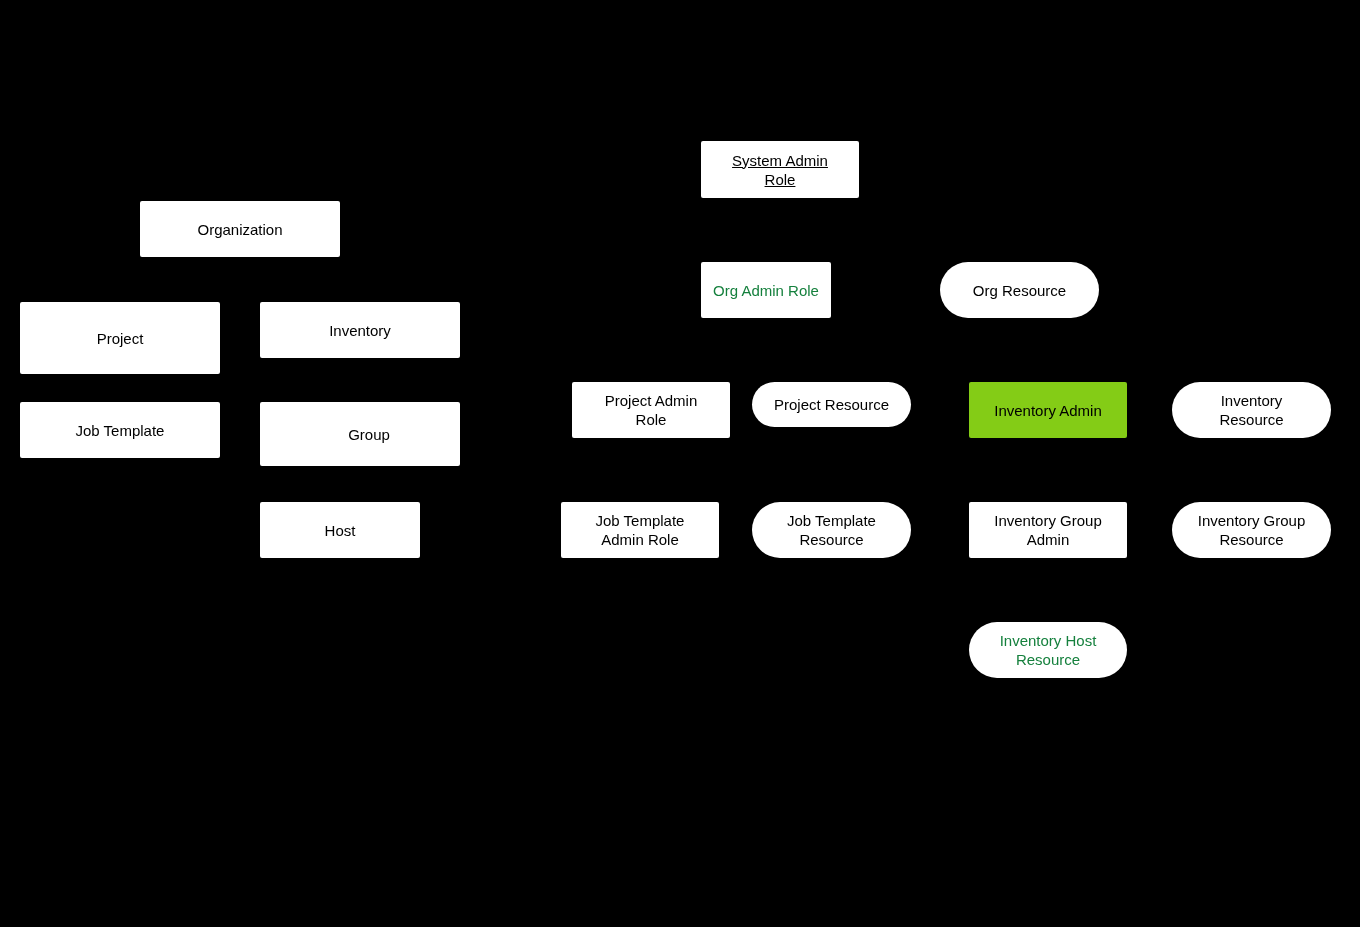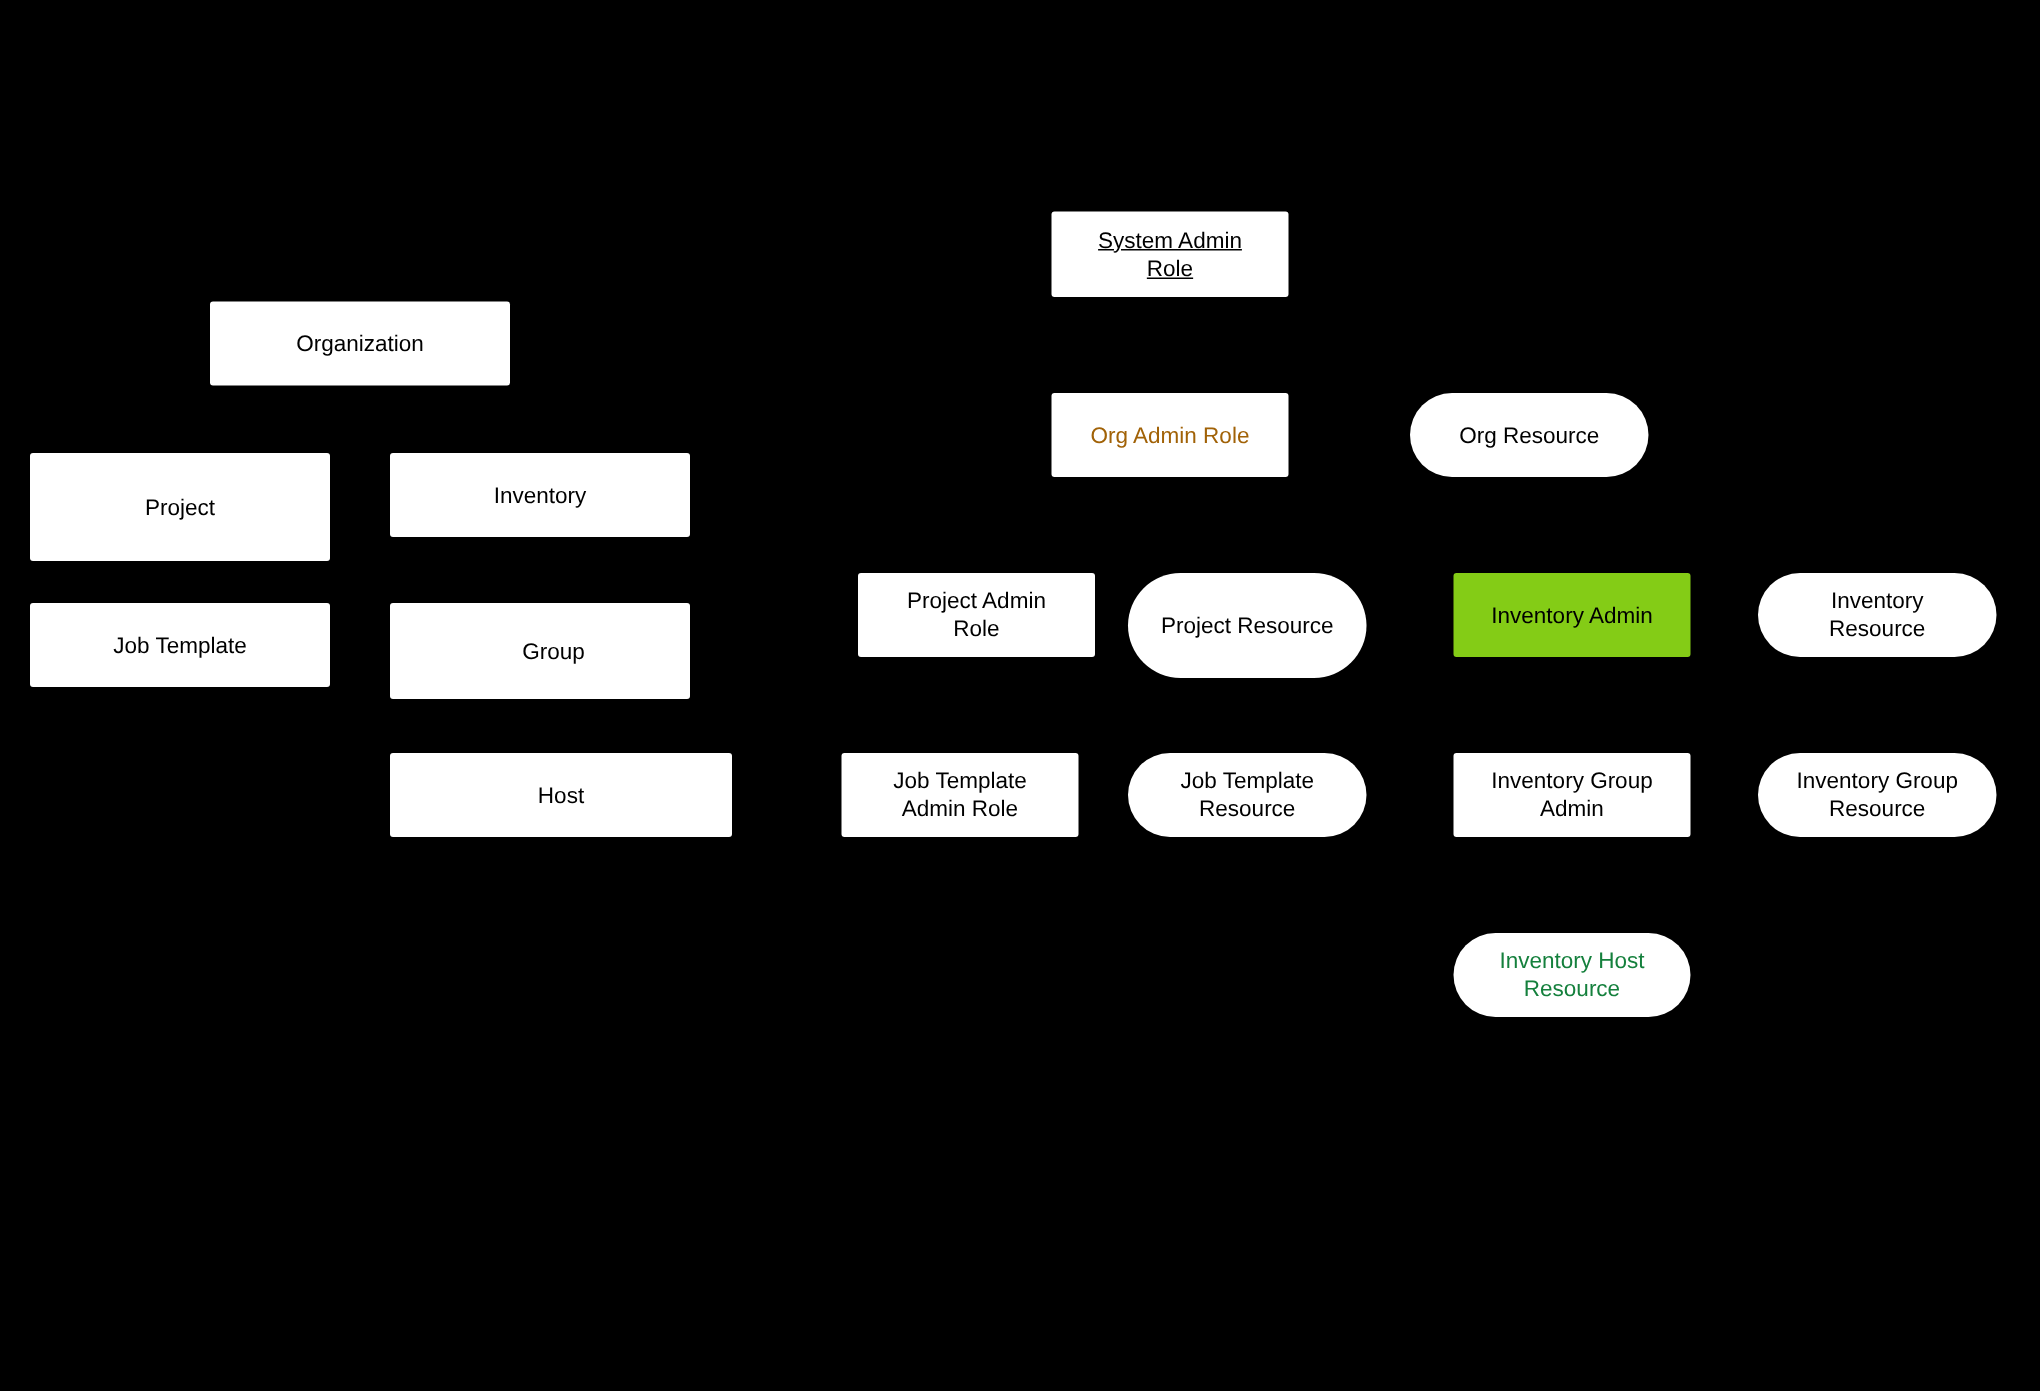--- a/index.html
+++ b/index.html
@@ -38,28 +38,28 @@
 </style>
 </head>
 <body>
 
 <div id="canvas" style="background: rgb(0, 0, 0);">
     <div class="node rect" style="left: 140px; top: 201px; width: 200px; height: 56px; background: rgb(255, 255, 255); color: rgb(0, 0, 0);">Organization</div>
     <div class="node rect" style="left: 20px; top: 302px; width: 200px; height: 72px; background: rgb(255, 255, 255); color: rgb(0, 0, 0);">Project</div>
     <div class="node rect" style="left: 260px; top: 302px; width: 200px; height: 56px; background: rgb(255, 255, 255); color: rgb(0, 0, 0);">Inventory</div>
     <div class="node rect" style="left: 20px; top: 402px; width: 200px; height: 56px; background: rgb(255, 255, 255); color: rgb(0, 0, 0);">Job Template</div>
     <div class="node rect" style="left: 260px; top: 402px; width: 200px; height: 64px; background: rgb(255, 255, 255); color: rgb(0, 0, 0); padding-left: 24px;">Group</div>
-    <div class="node rect" style="left: 260px; top: 502px; width: 228px; height: 56px; background: rgb(255, 255, 255); color: rgb(0, 0, 0);">Host</div>
+    <div class="node rect" style="left: 260px; top: 502px; width: 160px; height: 56px; background: rgb(255, 255, 255); color: rgb(0, 0, 0);">Host</div>
     <div class="node rect" style="left: 701px; top: 141px; width: 158px; height: 57px; background: rgb(255, 255, 255); color: rgb(0, 0, 0); text-decoration: underline;">System Admin
 Role</div>
-    <div class="node rect" style="left: 701px; top: 262px; width: 158px; height: 56px; background: rgb(255, 255, 255); color: #a16207;">Org Admin Role</div>
+    <div class="node rect" style="left: 701px; top: 262px; width: 130px; height: 56px; background: rgb(255, 255, 255); color: #15803d;">Org Admin Role</div>
     <div class="node pill" style="left: 940px; top: 262px; width: 159px; height: 56px; background: rgb(255, 255, 255); color: rgb(0, 0, 0);">Org Resource</div>
     <div class="node rect" style="left: 561px; top: 382px; width: 158px; height: 56px; background: rgb(255, 255, 255); color: rgb(0, 0, 0); margin-left: 11px;">Project Admin
 Role</div>
-    <div class="node pill" style="left: 752px; top: 382px; width: 159px; height: 70px; background: rgb(255, 255, 255); color: rgb(0, 0, 0);">Project Resource</div>
+    <div class="node pill" style="left: 752px; top: 382px; width: 159px; height: 45px; background: rgb(255, 255, 255); color: rgb(0, 0, 0);">Project Resource</div>
     <div class="node rect" style="left: 969px; top: 382px; width: 158px; height: 56px; background: #84cc16; color: rgb(0, 0, 0);">Inventory Admin</div>
     <div class="node pill" style="left: 1172px; top: 382px; width: 159px; height: 56px; background: rgb(255, 255, 255); color: rgb(0, 0, 0);">Inventory
 Resource</div>
     <div class="node rect" style="left: 561px; top: 502px; width: 158px; height: 56px; background: rgb(255, 255, 255); color: rgb(0, 0, 0);">Job Template
 Admin Role</div>
     <div class="node pill" style="left: 752px; top: 502px; width: 159px; height: 56px; background: rgb(255, 255, 255); color: rgb(0, 0, 0);">Job Template
 Resource</div>
     <div class="node rect" style="left: 969px; top: 502px; width: 158px; height: 56px; background: rgb(255, 255, 255); color: rgb(0, 0, 0);">Inventory Group
 Admin</div>
     <div class="node pill" style="left: 1172px; top: 502px; width: 159px; height: 56px; background: rgb(255, 255, 255); color: rgb(0, 0, 0);">Inventory Group

